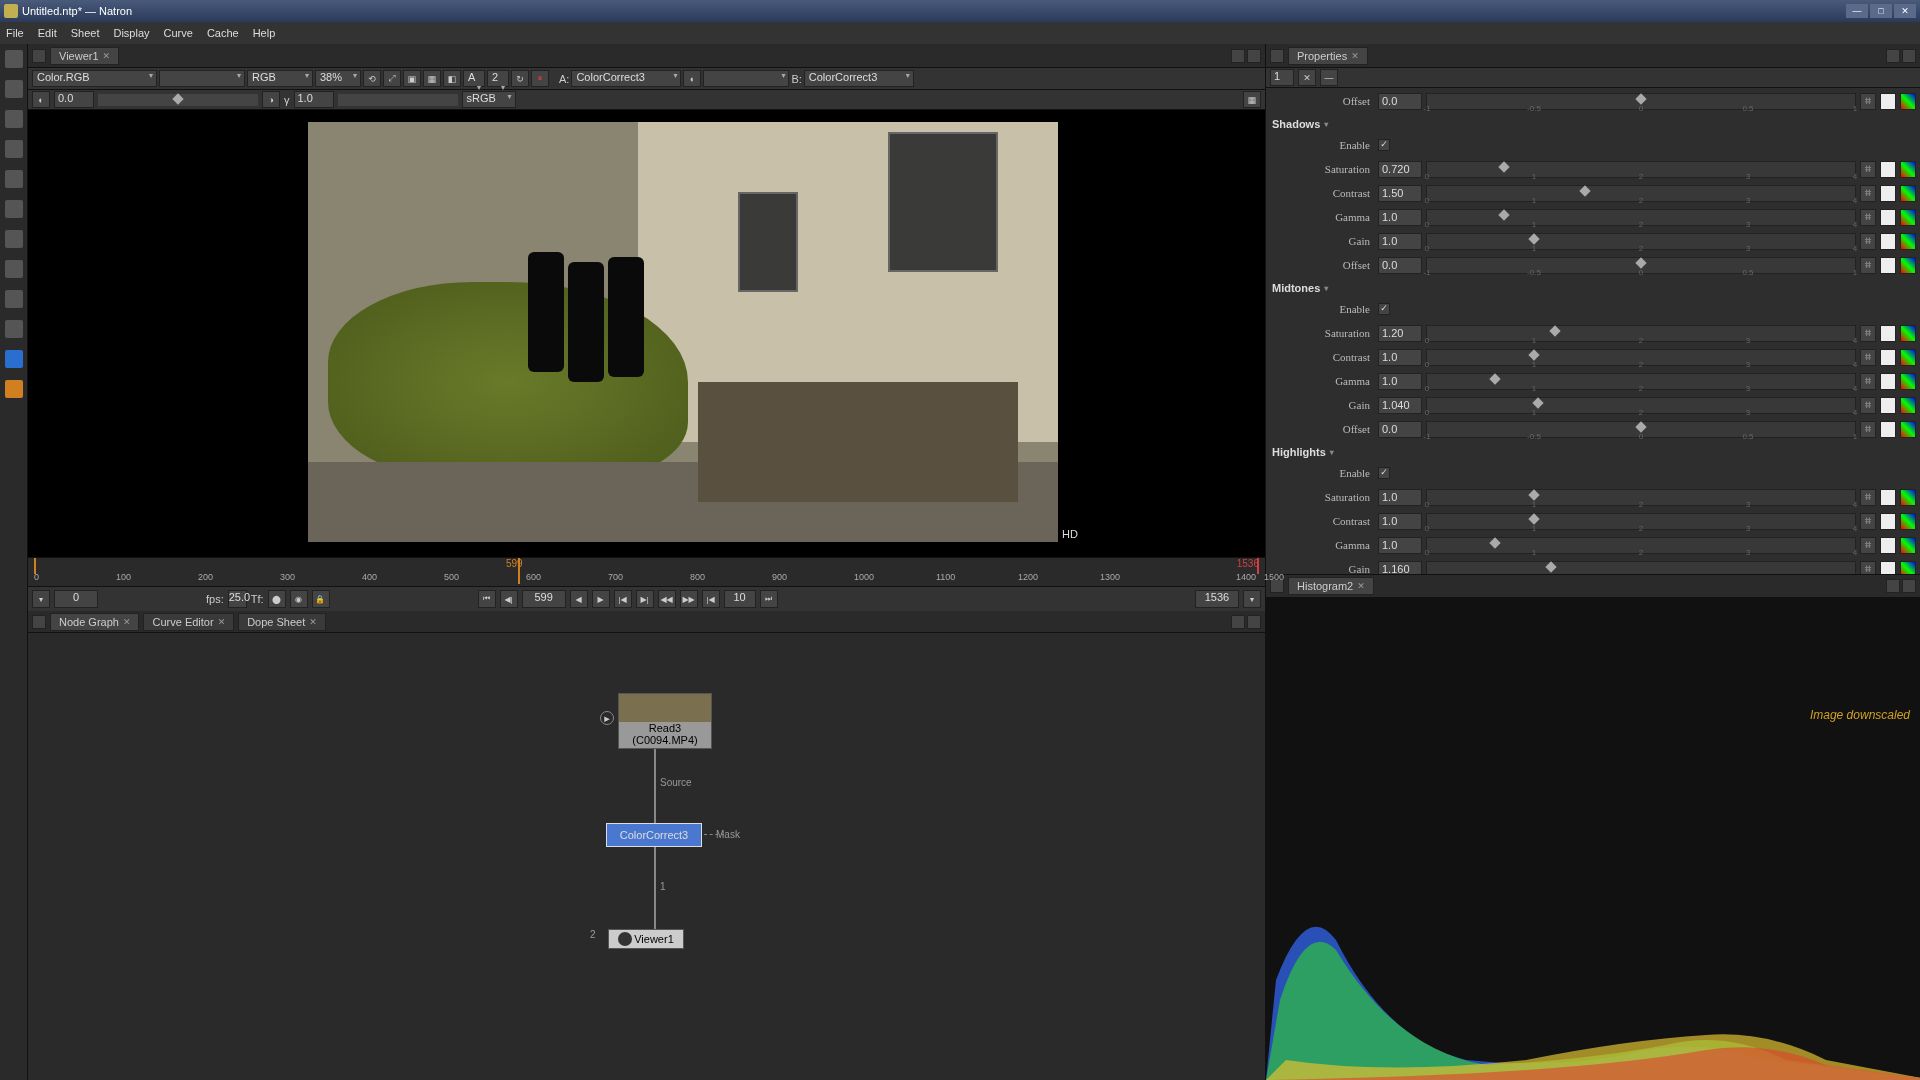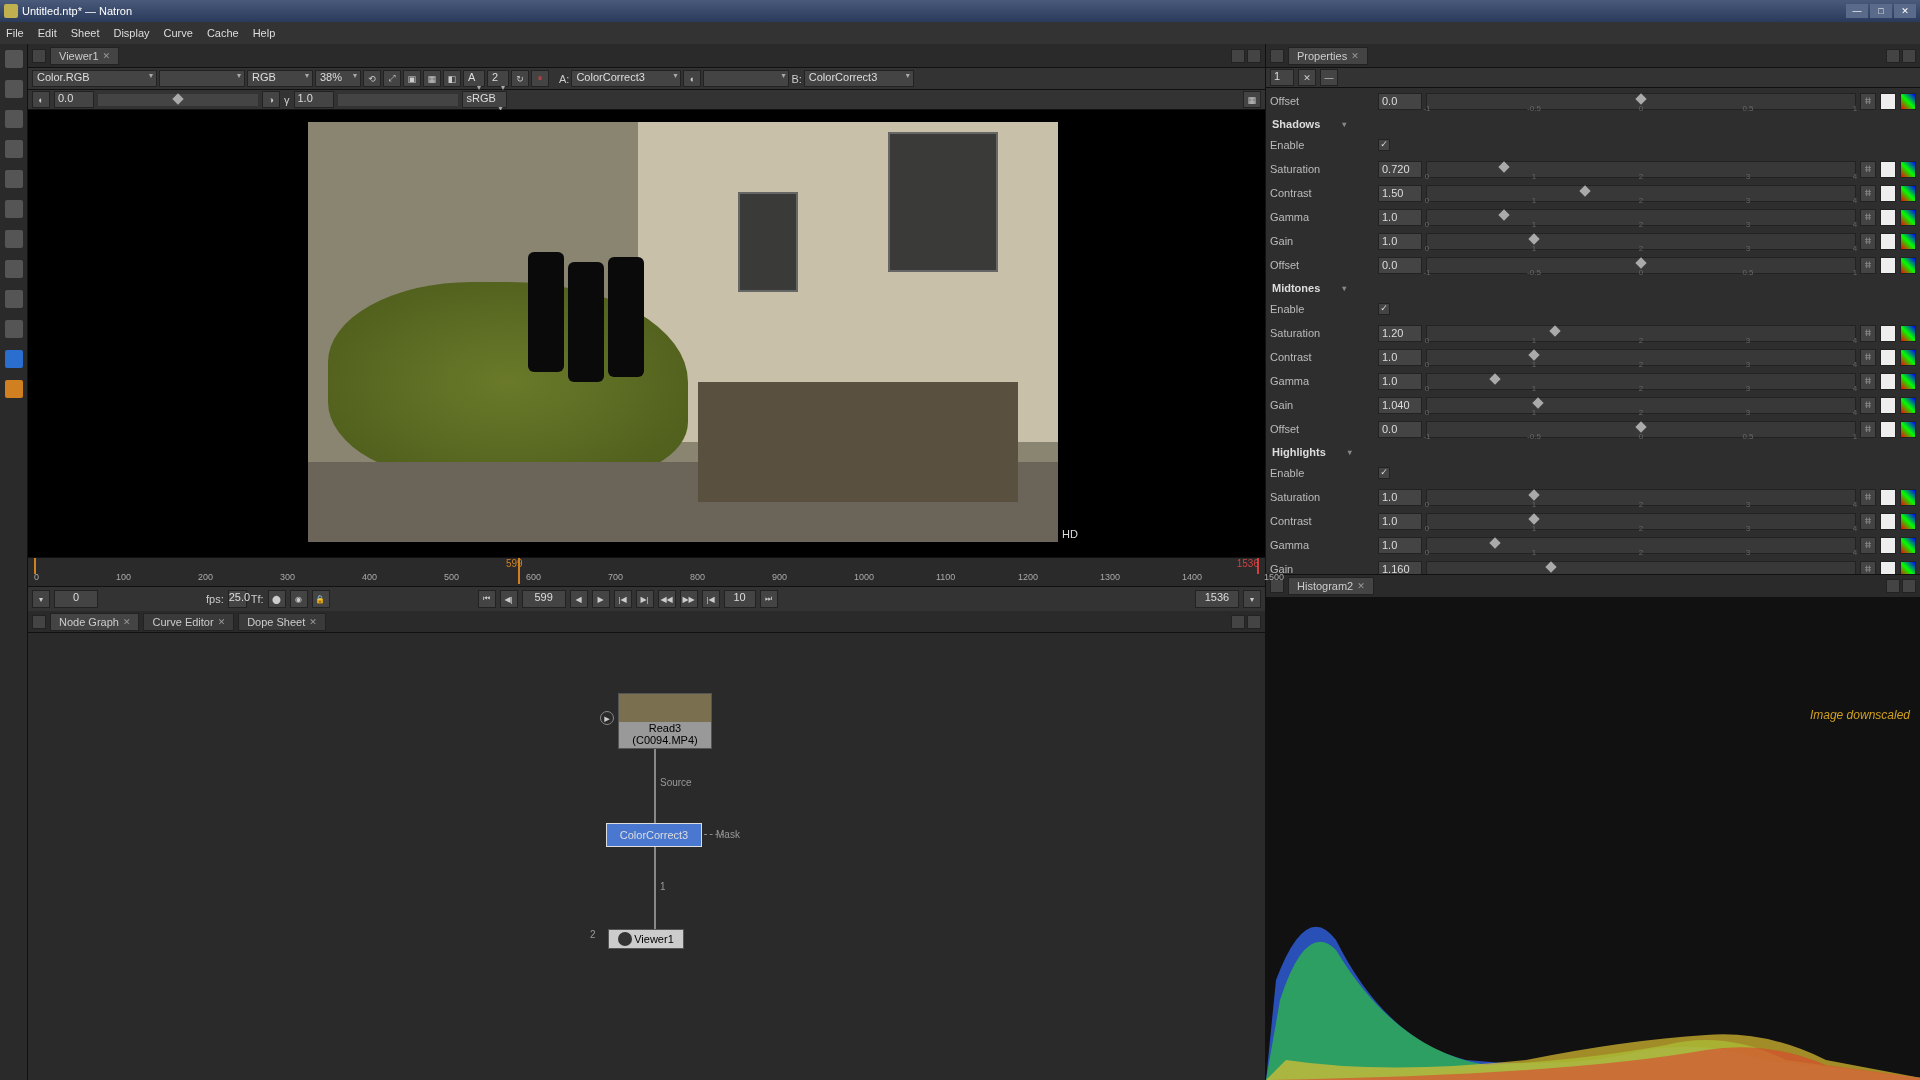--- a/index.html
+++ b/index.html
@@ -62,28 +62,28 @@
 .node.viewer { left:580px; top:296px; width:76px; height:20px; background:#ccc; display:flex; align-items:center; justify-content:center; }
 .node-eye { width:14px; height:14px; background:#333; border-radius:50%; margin-right:2px; }
 .edge { position:absolute; background:#888; width:2px; }
 .edge-label { position:absolute; color:#999; font-size:10px; }
 
 
 .props-header { height:24px; display:flex; align-items:center; background:#2a2a2a; padding:0 4px; gap:4px; border-bottom:1px solid #111; }
 .props-strip { height:20px; background:#333; display:flex; align-items:center; padding:0 4px; gap:4px; border-bottom:1px solid #111; }
 .props-body { flex:1; overflow-y:auto; background:#2e2e2e; padding:2px 4px; }
 .prop-row { display:flex; align-items:center; height:22px; gap:4px; margin-bottom:2px; }
-.prop-label { width:104px; color:#bbb; padding-right:4px; }
+.prop-label { width:104px; text-align:right; color:#bbb; padding-right:4px;font-family:Liberation Serif, serif; }
 .prop-val { width:44px; height:17px; background:#444; border:1px solid #222; color:#ddd; padding:0 3px; display:flex; align-items:center; }
 .slider-track { flex:1; height:17px; position:relative; background:#383838; border:1px solid #222; }
 .slider-tick { position:absolute; top:10px; font-size:8px; color:#666; transform:translateX(-50%); }
 .slider-diamond { position:absolute; top:1px; width:8px; height:8px; background:#aaa; transform:translateX(-50%) rotate(45deg); }
 .anim-btn { width:16px; height:17px; background:#444; border:1px solid #222; display:flex; align-items:center; justify-content:center; font-size:9px; color:#888; }
 .color-sw { width:16px; height:17px; border:1px solid #222; }
-.section-label { color:#ddd; font-weight:bold; padding:4px 2px; display:flex; align-items:center; gap:22px; }
+.section-label { color:#ddd; font-weight:bold; padding:4px 2px; display:flex; align-items:center; gap:4px; }
 .section-arrow { font-size:8px; color:#888; }
 .chk { width:12px; height:12px; background:#444; border:1px solid #222; display:inline-block; }
 .chk.on::after { content:"✓"; font-size:9px; color:#ddd; display:block; line-height:9px; text-align:center; }
 
 
 .hist-header { height:24px; display:flex; align-items:center; background:#2a2a2a; padding:0 4px; gap:4px; border-top:1px solid #111; border-bottom:1px solid #111; }
 .hist-canvas { flex:1; background:#111; position:relative; }
 .hist-label { position:absolute; right:10px; top:110px; color:#d0a020; font-style:italic; font-size:12px; }
 .hist-shape { position:absolute; bottom:0; left:0; }
 </style>
@@ -165,21 +165,21 @@
     <div class="viewer-subbar">
       <div class="vt-btn">◐</div>
       <div class="vt-input"><span>0.0</span></div>
       <div style="flex:0 0 160px; height:12px; background:#444; position:relative">
         <div style="position:absolute;left:50%;top:1px;width:8px;height:8px;background:#aaa;transform:translateX(-50%) rotate(45deg)"></div>
       </div>
       <div class="vt-btn">◑</div>
       <span>γ</span>
       <div class="vt-input"><span>1.0</span></div>
       <div style="flex:0 0 120px; height:12px; background:#444"></div>
-      <div class="vt-select" style="width:45px"><span>sRGB</span></div>
+      <div class="vt-select" style="width:54px"><span>sRGB</span></div>
       <div style="flex:1"></div>
       <div class="vt-btn">▦</div>
     </div>
 
     <div class="viewer-canvas">
       <div class="image-frame">
         <div class="building"></div>
         <div class="window-rect" style="right:60px;top:10px;width:110px;height:140px"></div>
         <div class="window-rect" style="right:260px;top:70px;width:60px;height:100px"></div>
         <div class="foliage"></div>
@@ -206,21 +206,21 @@
         <span class="ruler-tick" style="left: 334px;">400</span>
         <span class="ruler-tick" style="left: 416px;">500</span>
         <span class="ruler-tick" style="left: 498px;">600</span>
         <span class="ruler-tick" style="left: 580px;">700</span>
         <span class="ruler-tick" style="left: 662px;">800</span>
         <span class="ruler-tick" style="left: 744px;">900</span>
         <span class="ruler-tick" style="left: 826px;">1000</span>
         <span class="ruler-tick" style="left: 908px;">1100</span>
         <span class="ruler-tick" style="left: 990px;">1200</span>
         <span class="ruler-tick" style="left: 1072px;">1300</span>
-        <span class="ruler-tick" style="left: 1154px;">1400</span>
+        <span class="ruler-tick" style="left: 1208px;">1400</span>
         <span class="ruler-tick" style="left: 1236px;">1500</span>
       </div>
 
     <div class="timeline-controls">
       <div class="tc-btn">▾</div>
       <div class="tc-input"><span>0</span></div>
       <div style="flex:0 0 100px"></div>
       <span>fps:</span>
       <div class="tc-input" style="width:19px"><span>25.0</span></div>
       <span>Tf:</span>

